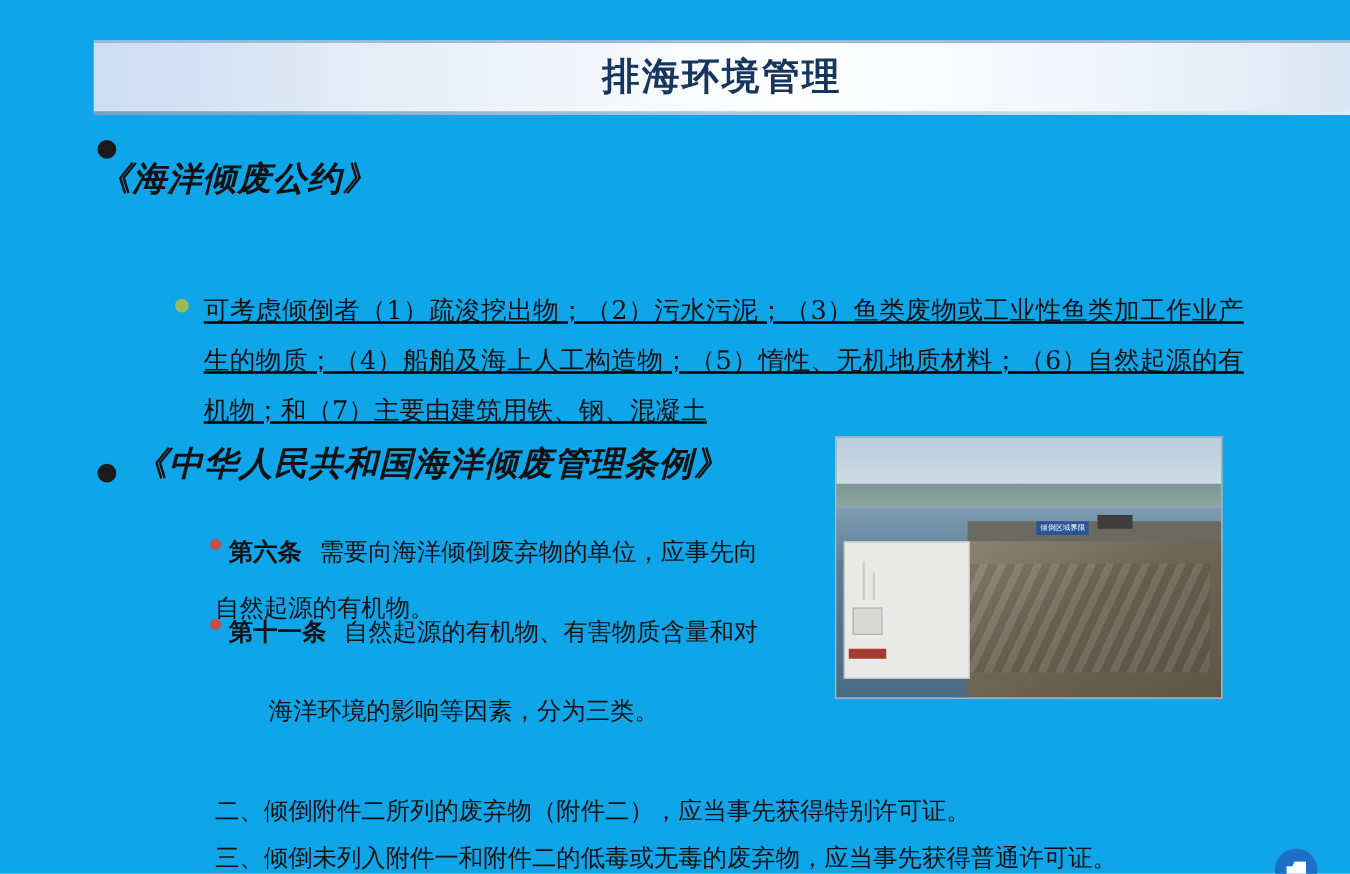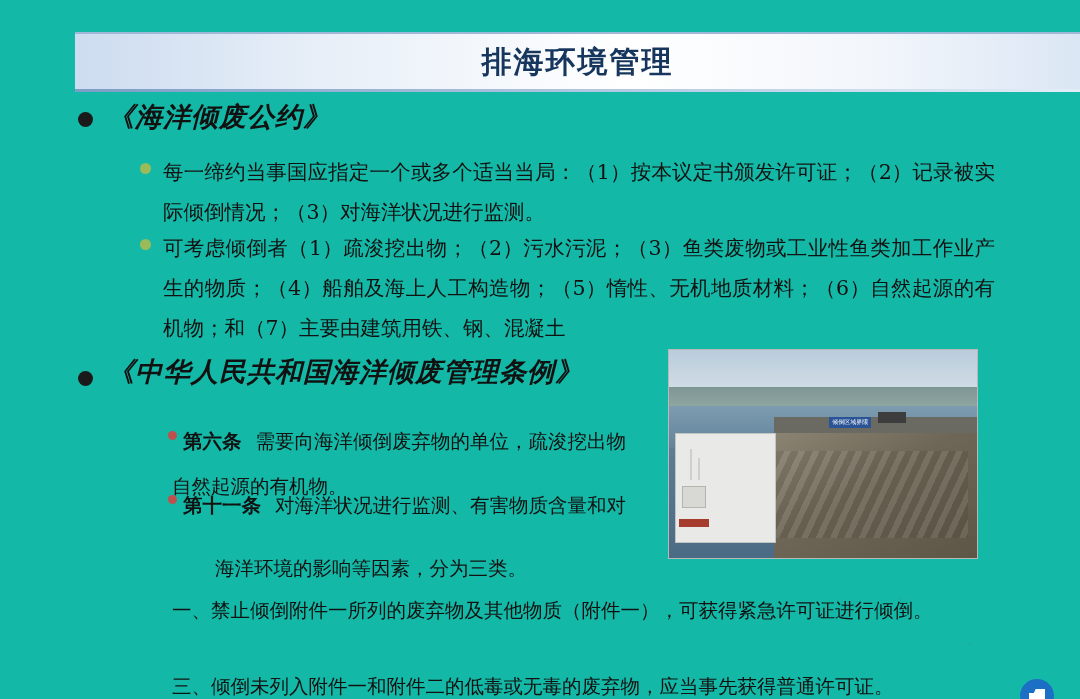--- a/index.html
+++ b/index.html
@@ -13,21 +13,21 @@
     font-family: "DejaVu Serif", "Liberation Serif", serif;
     overflow: hidden;
     position: relative;
   }
 
   .slide {
     position: absolute;
     left: 0; top: 0;
     width: 1080px;
     height: 699px;
-    background: #14b8a6;
+    background: #0ea5e9;
   }
 
   
   .title-band {
     position: absolute;
     left: 75px;
     top: 32px;
     width: 1005px;
     height: 58px;
     background: linear-gradient(to right, #cddcf0 0%, #e8eff8 25%, #ffffff 55%, #f2f6fb 80%, #dbe6f4 100%);
@@ -241,55 +241,51 @@
 </style>
 </head>
 <body>
 
 <div class="slide">
 
   <div class="title-band">
     <div class="slide-title">排海环境管理</div>
   </div>
 
-  <div class="l1" style="left:78px; top:100px; width:700px;">
+  <div class="l1" style="left:78px; top:100px; width:700px;flex-direction:column;">
     <span class="l1-dot"></span>
     <span class="l1-text">《海洋倾废公约》</span>
   </div>
 
-  <div class="l2" style="left:140px; top:152px; width:855px;">
-    <span class="l2-dot"></span>
-    <span class="l2-text">每一缔约当事国应指定一个或多个适当当局：（1）按本议定书颁发许可证；（2）记录被实际倾倒情况；（3）对海洋状况进行监测。</span>
-  </div>
-
-  <div class="l2" style="left:140px; top:228px; width:855px;">
+
+  <div class="l2" style="left:140px; top:228px; width:855px;text-decoration:underline;">
     <span class="l2-dot"></span>
     <span class="l2-text">可考虑倾倒者（1）疏浚挖出物；（2）污水污泥；（3）鱼类废物或工业性鱼类加工作业产生的物质；（4）船舶及海上人工构造物；（5）惰性、无机地质材料；（6）自然起源的有机物；和（7）主要由建筑用铁、钢、混凝土</span>
   </div>
 
   <div class="l1" style="left:78px; top:355px; width:700px;align-items:center;">
     <span class="l1-dot"></span>
     <span class="l1-text">《中华人民共和国海洋倾废管理条例》</span>
   </div>
 
   <div class="l3" style="left:168px; top:420px; width:490px;">
     <span class="l3-dot"></span>
     <span class="l3-text" style="font-weight:bold;">第六条</span>
-    <span class="l3-text" style="margin-left:14px;">需要向海洋倾倒废弃物的单位，疏浚挖出物</span>
+    <span class="l3-text" style="margin-left:14px;">需要向海洋倾倒废弃物的单位，应事先向</span>
   </div>
   <div class="plain" style="left:172px; top:468px; width:470px;">自然起源的有机物。</div>
 
   <div class="l3" style="left:168px; top:484px; width:490px;">
     <span class="l3-dot"></span>
     <span class="l3-text" style="font-weight:bold;">第十一条</span>
-    <span class="l3-text" style="margin-left:14px;">对海洋状况进行监测、有害物质含量和对</span>
+    <span class="l3-text" style="margin-left:14px;">自然起源的有机物、有害物质含量和对</span>
   </div>
   <div class="plain" style="left:172px; top:550px; width:470px;margin-left:43px;">海洋环境的影响等因素，分为三类。</div>
 
-  <div class="plain" style="left:172px; top:592px; width:880px;">一、禁止倾倒附件一所列的废弃物及其他物质（附件一），可获得紧急许可证进行倾倒。</div>
+  <div class="plain" style="left:172px; top:630px; width:880px;">二、倾倒附件二所列的废弃物（附件二），应当事先获得特别许可证。</div>
   <div class="plain" style="left:172px; top:668px; width:880px;">三、倾倒未列入附件一和附件二的低毒或无毒的废弃物，应当事先获得普通许可证。</div>
 
   <div class="photo">
     <div class="ph-sky"></div>
     <div class="ph-hill"></div>
     <div class="ph-sea"></div>
     <div class="ph-pier"></div>
     <div class="ph-dump"></div>
     <div class="ph-water-l"></div>
     <div class="ph-boat">

